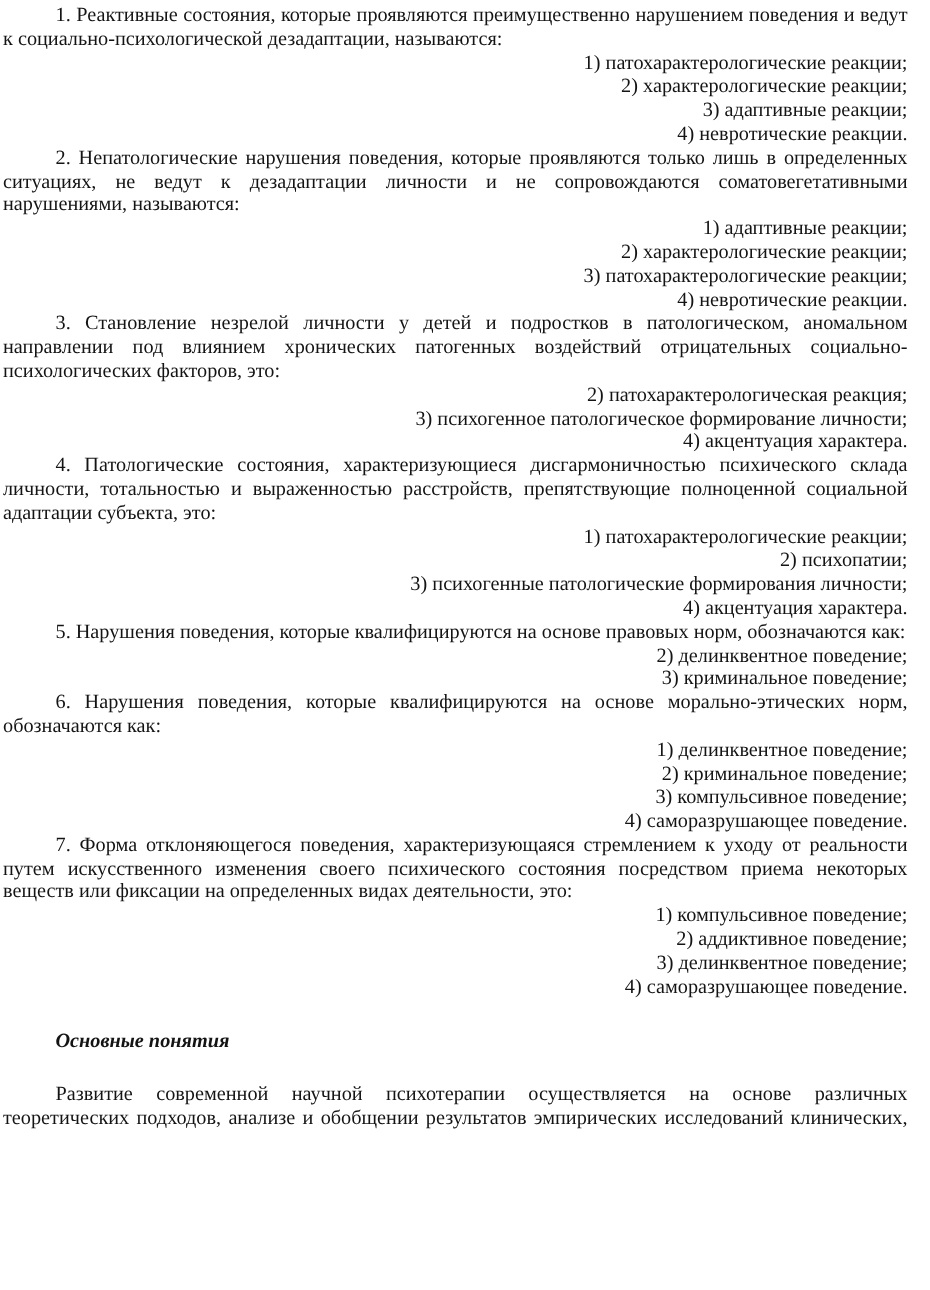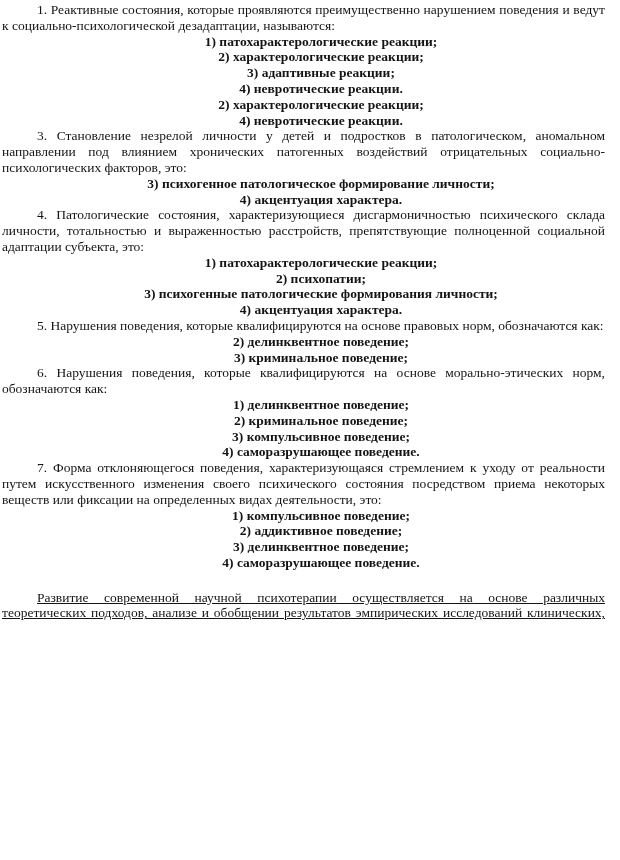--- a/index.html
+++ b/index.html
@@ -20,56 +20,58 @@
     padding: 2px 15px 0 2px;
     overflow: hidden;
   }
   .page p { margin: 0; }
   .stem {
     text-align: justify;
     text-indent: 35px;
   }
   .option {
     margin-left: 35px !important;
-    text-align: center;
-    font-weight: bold;
+    text-align: right;
   }
   .chapter-heading {
     margin-top: 26px !important;
     padding-left: 35px;
     font-weight: 700;
   }
   .section-heading {
     margin-top: 21px !important;
     padding-left: 35px;
     font-weight: 700;
     font-style: italic;
   }
   .intro {
     margin-top: 19px !important;
     text-indent: 35px;
     text-align: justify;
     text-align-last: justify;
-    text-decoration: underline;
   }
 </style>
 </head>
 <body>
 
 <div class="page">
 
   <div>
       <p class="stem">1. Реактивные состояния, которые проявляются преимущественно нарушением поведения и ведут к социально-психологической дезадаптации, называются:</p>
       <p class="option">1) патохарактерологические реакции;</p>
       <p class="option">2) характерологические реакции;</p>
       <p class="option">3) адаптивные реакции;</p>
       <p class="option">4) невротические реакции.</p>
+      <p class="stem">2. Непатологические нарушения поведения, которые проявляются только лишь в определенных ситуациях, не ведут к дезадаптации личности и не сопровождаются соматовегетативными нарушениями, называются:</p>
+      <p class="option">1) адаптивные реакции;</p>
       <p class="option">2) характерологические реакции;</p>
+      <p class="option">3) патохарактерологические реакции;</p>
       <p class="option">4) невротические реакции.</p>
       <p class="stem">3. Становление незрелой личности у детей и подростков в патологическом, аномальном направлении под влиянием хронических патогенных воздействий отрицательных социально-психологических факторов, это:</p>
+      <p class="option">2) патохарактерологическая реакция;</p>
       <p class="option">3) психогенное патологическое формирование личности;</p>
       <p class="option">4) акцентуация характера.</p>
       <p class="stem">4. Патологические состояния, характеризующиеся дисгармоничностью психического склада личности, тотальностью и выраженностью расстройств, препятствующие полноценной социальной адаптации субъекта, это:</p>
       <p class="option">1) патохарактерологические реакции;</p>
       <p class="option">2) психопатии;</p>
       <p class="option">3) психогенные патологические формирования личности;</p>
       <p class="option">4) акцентуация характера.</p>
       <p class="stem">5. Нарушения поведения, которые квалифицируются на основе правовых норм, обозначаются как:</p>
       <p class="option">2) делинквентное поведение;</p>
       <p class="option">3) криминальное поведение;</p>
@@ -79,16 +81,17 @@
       <p class="option">3) компульсивное поведение;</p>
       <p class="option">4) саморазрушающее поведение.</p>
       <p class="stem">7. Форма отклоняющегося поведения, характеризующаяся стремлением к уходу от реальности путем искусственного изменения своего психического состояния посредством приема некоторых веществ или фиксации на определенных видах деятельности, это:</p>
       <p class="option">1) компульсивное поведение;</p>
       <p class="option">2) аддиктивное поведение;</p>
       <p class="option">3) делинквентное поведение;</p>
       <p class="option">4) саморазрушающее поведение.</p>
     </div>
 
 
+  <p class="section-heading">Основные понятия</p>
 
   <p class="intro">Развитие современной научной психотерапии осуществляется на основе различных теоретических подходов, анализе и обобщении результатов эмпирических исследований клинических,</p>
 
 </div>
 
 </body></html>

